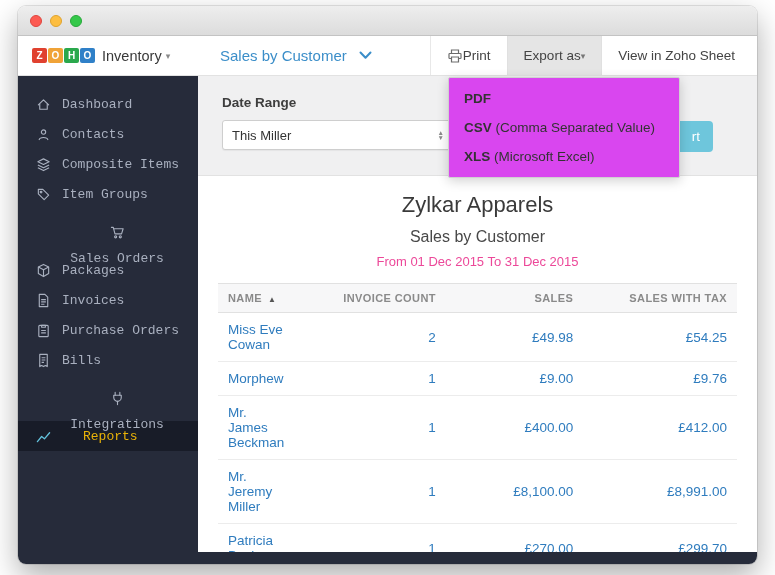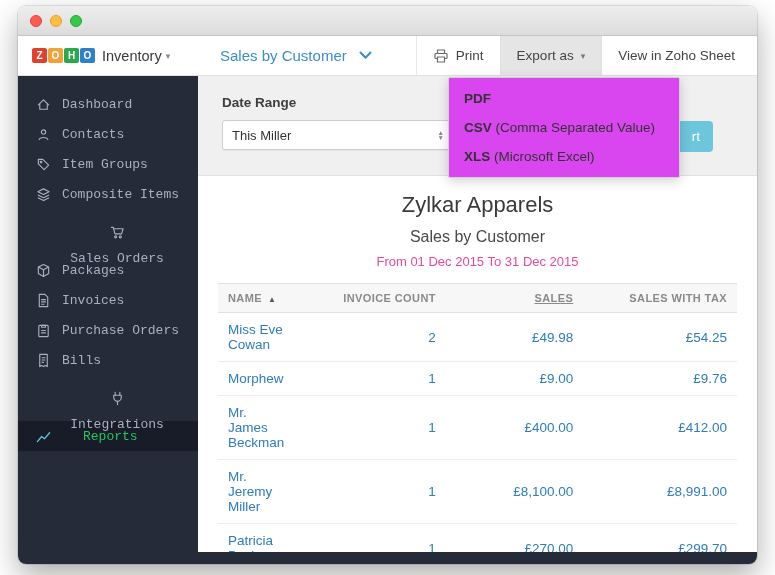--- a/index.html
+++ b/index.html
@@ -31,35 +31,35 @@
   .ll3 { background:var(--logo-blue,#2f80c8); }
   .product { margin-left:6px; font-size:14.5px; color:#393939; }
   .brand-caret { margin-left:4px; font-size:9px; color:#8a8a8a; }
 
   .selector { display:flex; align-items:center; padding-left:22px; cursor:pointer;
     color:var(--accent-blue,#3b8ec9); font-size:15px; }
   .selector svg { margin-left:12px; }
 
   .toolbar { margin-left:auto; display:flex; align-items:stretch;
     font-size:13.5px; color:#444; margin-right:6px; }
-  .tool { display:flex; align-items:center; gap:7px; padding:0 16px; cursor:pointer; }
+  .tool { display:flex; align-items:center; padding:0 16px; cursor:pointer; }
   .tool.print { border-left:1px solid #e8e8e8; }
   .tool.exportas { border-left:1px solid #e0e0e0; border-right:1px solid #e0e0e0;
     background:#e5e5e5; }
   .caret { font-size:9px; color:#777; }
   .tool svg { color:#6c6c6c; }
 
   
   .app-body { display:flex; height:476px; }
   .sidebar { width:180px; background:var(--sidebar-bg,#262b3a); padding-top:13px; flex:none; }
   .side-item { height:30px; display:flex; align-items:center; gap:11px;
     padding-left:18px; color:#a9b0bf; font-size:13px; cursor:pointer;font-family:Liberation Mono, monospace; }
   .side-item svg { width:15px; height:15px; flex:none; }
   .side-item.gap { margin-top:16px;flex-direction:column; }
-  .side-item.active { background:var(--sidebar-active-bg,#181c28); color:#22c55e;gap:32px; }
+  .side-item.active { background:var(--sidebar-active-bg,#181c28); color:#eab308;gap:32px; }
   .side-item.active svg { color:#63c2dc; }
 
   .main { flex:1; background:#fff; display:flex; flex-direction:column; min-width:0; }
   .filterbar { background:#f0f0f1; border-bottom:1px solid #e2e2e2;
     padding:19px 24px 25px; position:relative; }
   .filter-label { font-size:13.5px; font-weight:bold; color:#3e3e3e; margin-bottom:10px; }
   .select { width:232px; height:30px; background:#fff; border:1px solid #cecece;
     border-radius:3px; display:flex; align-items:center; justify-content:space-between;
     padding:0 9px; font-size:13px; color:#333; cursor:pointer;
     box-shadow:0 1px 1px rgba(0,0,0,.05); }
@@ -81,21 +81,21 @@
   .report { flex:1; padding:0 20px; text-align:center; overflow:hidden; }
   .company { font-size:22px; font-weight:400; color:#3a3a3a; margin-top:16px; }
   .rtitle { font-size:16px; font-weight:400; color:#484848; margin-top:10px; }
   .period { font-size:13px; color:#ec4899; margin-top:8px; margin-bottom:14px; }
 
   table { width:100%; border-collapse:collapse; text-align:left; }
   thead th { background:#f7f7f8; border-top:1px solid #e1e1e1; border-bottom:1px solid #e1e1e1;
     font-size:11px; color:#8a8a8a; font-weight:bold; letter-spacing:.4px;
     padding:8px 10px; cursor:pointer; }
   th.num, td.num { text-align:right; }
-  th.c1 { width:auto; } th.c2 { width:170px; } th.c3 { width:150px;text-decoration:underline; } th.c4 { width:170px; }
+  th.c1 { width:auto; } th.c2 { width:170px; } th.c3 { width:150px; } th.c4 { width:170px; }
   .sort { font-size:8px; color:#555; margin-left:6px; }
   tbody td { padding:9px 10px; font-size:13.5px; border-bottom:1px solid #ececec;
     color:#333; }
   td.c-name, td.link { color:var(--link-blue,#2f7cbe); cursor:pointer; }
 
   .window-footer { height:12px; background:var(--sidebar-bg,#262b3a); }
 </style>
 </head>
 <body>
 
@@ -155,32 +155,32 @@
       </div>
       <div class="side-item">
         <svg viewBox="0 0 16 16" fill="none" stroke="currentColor" stroke-width="1.2" stroke-linecap="round">
             <circle cx="8" cy="5.4" r="2.3"></circle>
             <path d="M3.4 13.4 C4 10.4 12 10.4 12.6 13.4"></path>
           </svg>
         <span>Contacts</span>
       </div>
       <div class="side-item">
         <svg viewBox="0 0 16 16" fill="none" stroke="currentColor" stroke-width="1.2" stroke-linejoin="round">
-            <path d="M2.5 2.5 h4.8 l6.2 6.2 -4.8 4.8 -6.2 -6.2 z"></path>
-            <circle cx="5.4" cy="5.4" r="0.9"></circle>
-          </svg>
-        <span>Item Groups</span>
-      </div>
-      <div class="side-item">
-        <svg viewBox="0 0 16 16" fill="none" stroke="currentColor" stroke-width="1.2" stroke-linejoin="round">
             <path d="M8 2 l6 3 -6 3 -6 -3 z"></path>
             <path d="M2 8.5 l6 3 6 -3"></path>
             <path d="M2 11.5 l6 3 6 -3"></path>
           </svg>
         <span>Composite Items</span>
+      </div>
+      <div class="side-item">
+        <svg viewBox="0 0 16 16" fill="none" stroke="currentColor" stroke-width="1.2" stroke-linejoin="round">
+            <path d="M2.5 2.5 h4.8 l6.2 6.2 -4.8 4.8 -6.2 -6.2 z"></path>
+            <circle cx="5.4" cy="5.4" r="0.9"></circle>
+          </svg>
+        <span>Item Groups</span>
       </div>
       <div class="side-item gap">
         <svg viewBox="0 0 16 16" fill="none" stroke="currentColor" stroke-width="1.2" stroke-linecap="round" stroke-linejoin="round">
             <path d="M1.5 2.5 h2 l1.8 7 h7 l1.7 -5.5 H4"></path>
             <circle cx="6" cy="12.6" r="1.1"></circle>
             <circle cx="11" cy="12.6" r="1.1"></circle>
           </svg>
         <span>Sales Orders</span>
       </div>
       <div class="side-item">

